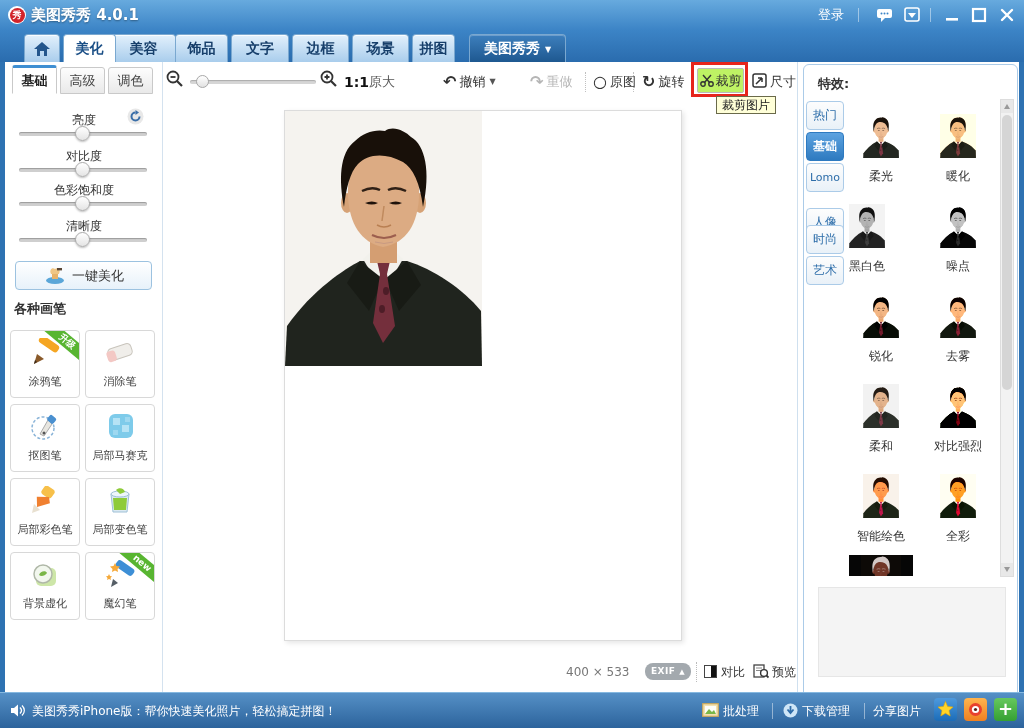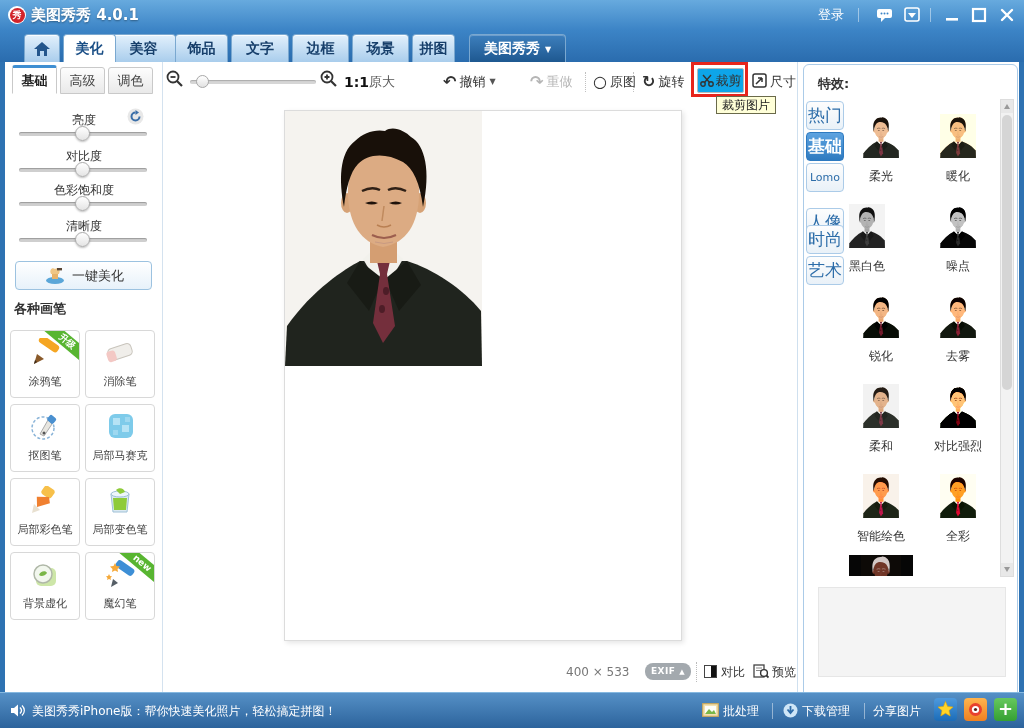--- a/index.html
+++ b/index.html
@@ -69,21 +69,21 @@
   .tool-item { position:absolute; top:8px; height:24px; line-height:24px; font-size:13px; color:#333; cursor:pointer; }
   .tool-item .glyph { font-size:16px; font-weight:bold; margin-right:3px; vertical-align:-1px; }
   .tool-item.disabled { color:#b5b5b5; cursor:default; }
   .tdot-sep { position:absolute; top:10px; width:1px; height:20px; border-left:1px dotted #c0c0c0; }
   .zoom-track { position:absolute; left:27px; top:18px; width:126px; height:4px; background:#d6d6d6;
     border-radius:2px; box-shadow:inset 0 1px 1px rgba(0,0,0,.2); cursor:pointer; }
   .zoom-thumb { position:absolute; left:6px; top:-5px; width:13px; height:13px; border-radius:50%;
     background:linear-gradient(#fff,#e2e2e2); border:1px solid #a8a8a8; cursor:pointer; }
   .dd-arrow { font-size:8px; color:#555; margin-left:4px; vertical-align:2px; }
   .crop-highlight { position:absolute; left:528px; top:0px; width:57px; height:35px; border:3px solid #e6251c; z-index:5; }
-  .crop-btn { position:absolute; left:3px; top:3px; width:47px; height:25px; background:#0ea5e9;
+  .crop-btn { position:absolute; left:3px; top:3px; width:47px; height:25px; background:#bef264;
     border:1px solid #b9b9b9; border-radius:2px; line-height:23px; font-size:13px; color:#333; text-align:center; cursor:pointer; }
   .crop-tooltip { position:absolute; left:553px; top:34px; width:60px; height:18px; background:#ffffd8;
     border:1px solid #6a6a4a; font-size:12px; color:#222; text-align:center; line-height:16px; z-index:6; }
   .canvas { left:121px; top:48px; width:398px; height:531px; background:#fff; border:1px solid #dcdcdc;
     box-shadow:2px 2px 5px rgba(0,0,0,.10); }
   .photo { position:absolute; left:0; top:0; width:197px; height:255px; }
   .status-item { position:absolute; top:600px; height:20px; line-height:20px; color:#777; font-size:12px; }
   .exif-badge { position:absolute; left:482px; top:601px; width:46px; height:17px; background:#a3a9ae;
     border-radius:8px; color:#fff; font-size:9px; font-weight:bold; text-align:center; line-height:17px;
     letter-spacing:.5px; cursor:pointer; }
@@ -91,21 +91,21 @@
   .cmp-icon { display:inline-block; width:13px; height:13px; border:1px solid #444; vertical-align:-2px;
     margin-right:4px; background:linear-gradient(90deg,#fff 50%,#111 50%); }
   .status-click { color:#333; cursor:pointer; }
 
   
   .rp-divider { left:797px; top:62px; width:1px; height:630px; background:#cfe0ef; }
   .right-panel { left:803px; top:64px; width:215px; height:640px; background:#fff;
     border:1px solid #abcbe8; border-radius:6px; }
   .fx-title { position:absolute; left:14px; top:10px; font-size:13px; font-weight:bold; color:#333; }
   .cat-tab { position:absolute; left:2px; width:38px; height:29px; background:linear-gradient(#fdfdfd,#e9f1f8);
-    border:1px solid #abcbe8; border-radius:4px; color:#2d6da9; font-size:17px; text-align:center;
+    border:1px solid #abcbe8; border-radius:4px; color:#2d6da9; font-size:12px; text-align:center;
     line-height:27px; cursor:pointer; }
   .cat-tab.latin { font-size:11px; }
   .cat-tab.active { background:linear-gradient(#5da3e0,#2e7ac0); color:#fff; font-weight:bold; border-color:#2e7ac0; }
   .fx { position:absolute; width:72px; text-align:center; cursor:pointer; }
   .fx-thumb { width:36px; height:44px; margin:0 auto; overflow:hidden; background:#f5f3ef; }
   .fx-thumb svg { width:36px; height:44px; display:block; }
   .fx-label { margin-top:10px; font-size:12px; color:#333; }
   .f0 svg{filter:brightness(1.1) saturate(.92);} .f1 svg{filter:sepia(.4) saturate(1.4) brightness(1.02);}
   .f2 svg{filter:grayscale(1);} .f3 svg{filter:grayscale(1) contrast(1.3);}
   .f4 svg{filter:contrast(1.25);} .f5 svg{filter:contrast(1.15) saturate(1.25) brightness(1.05);}

